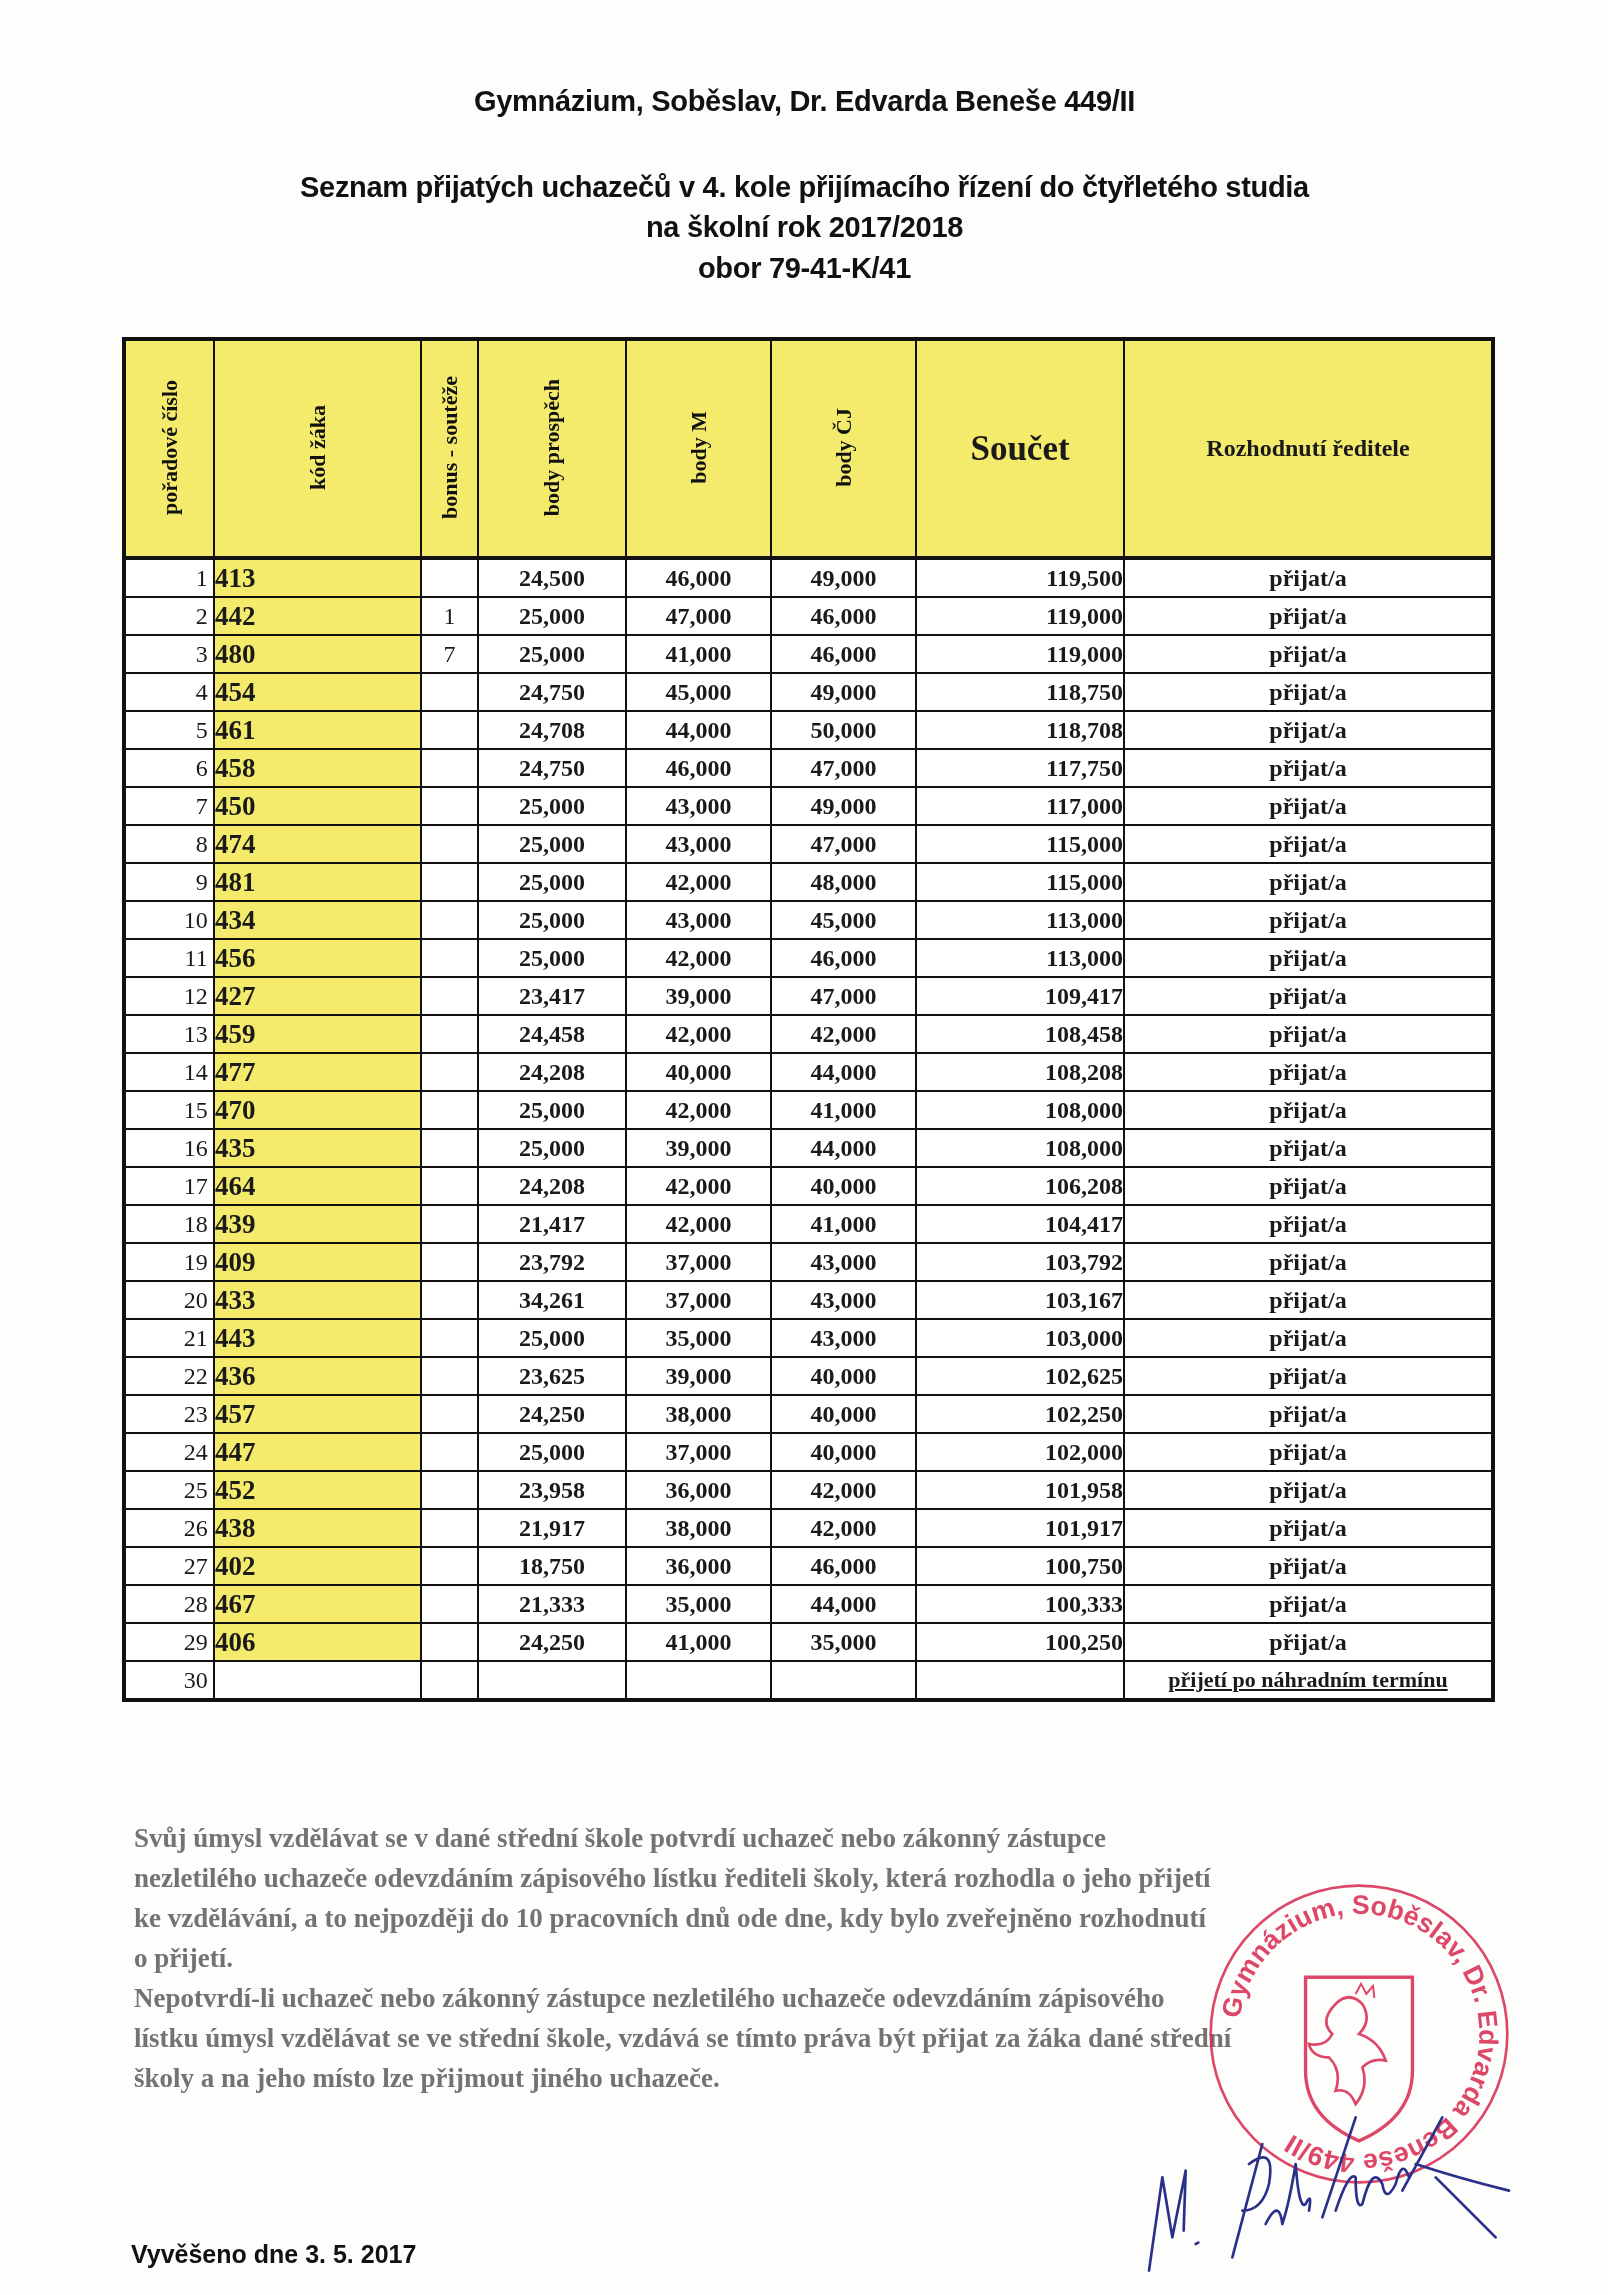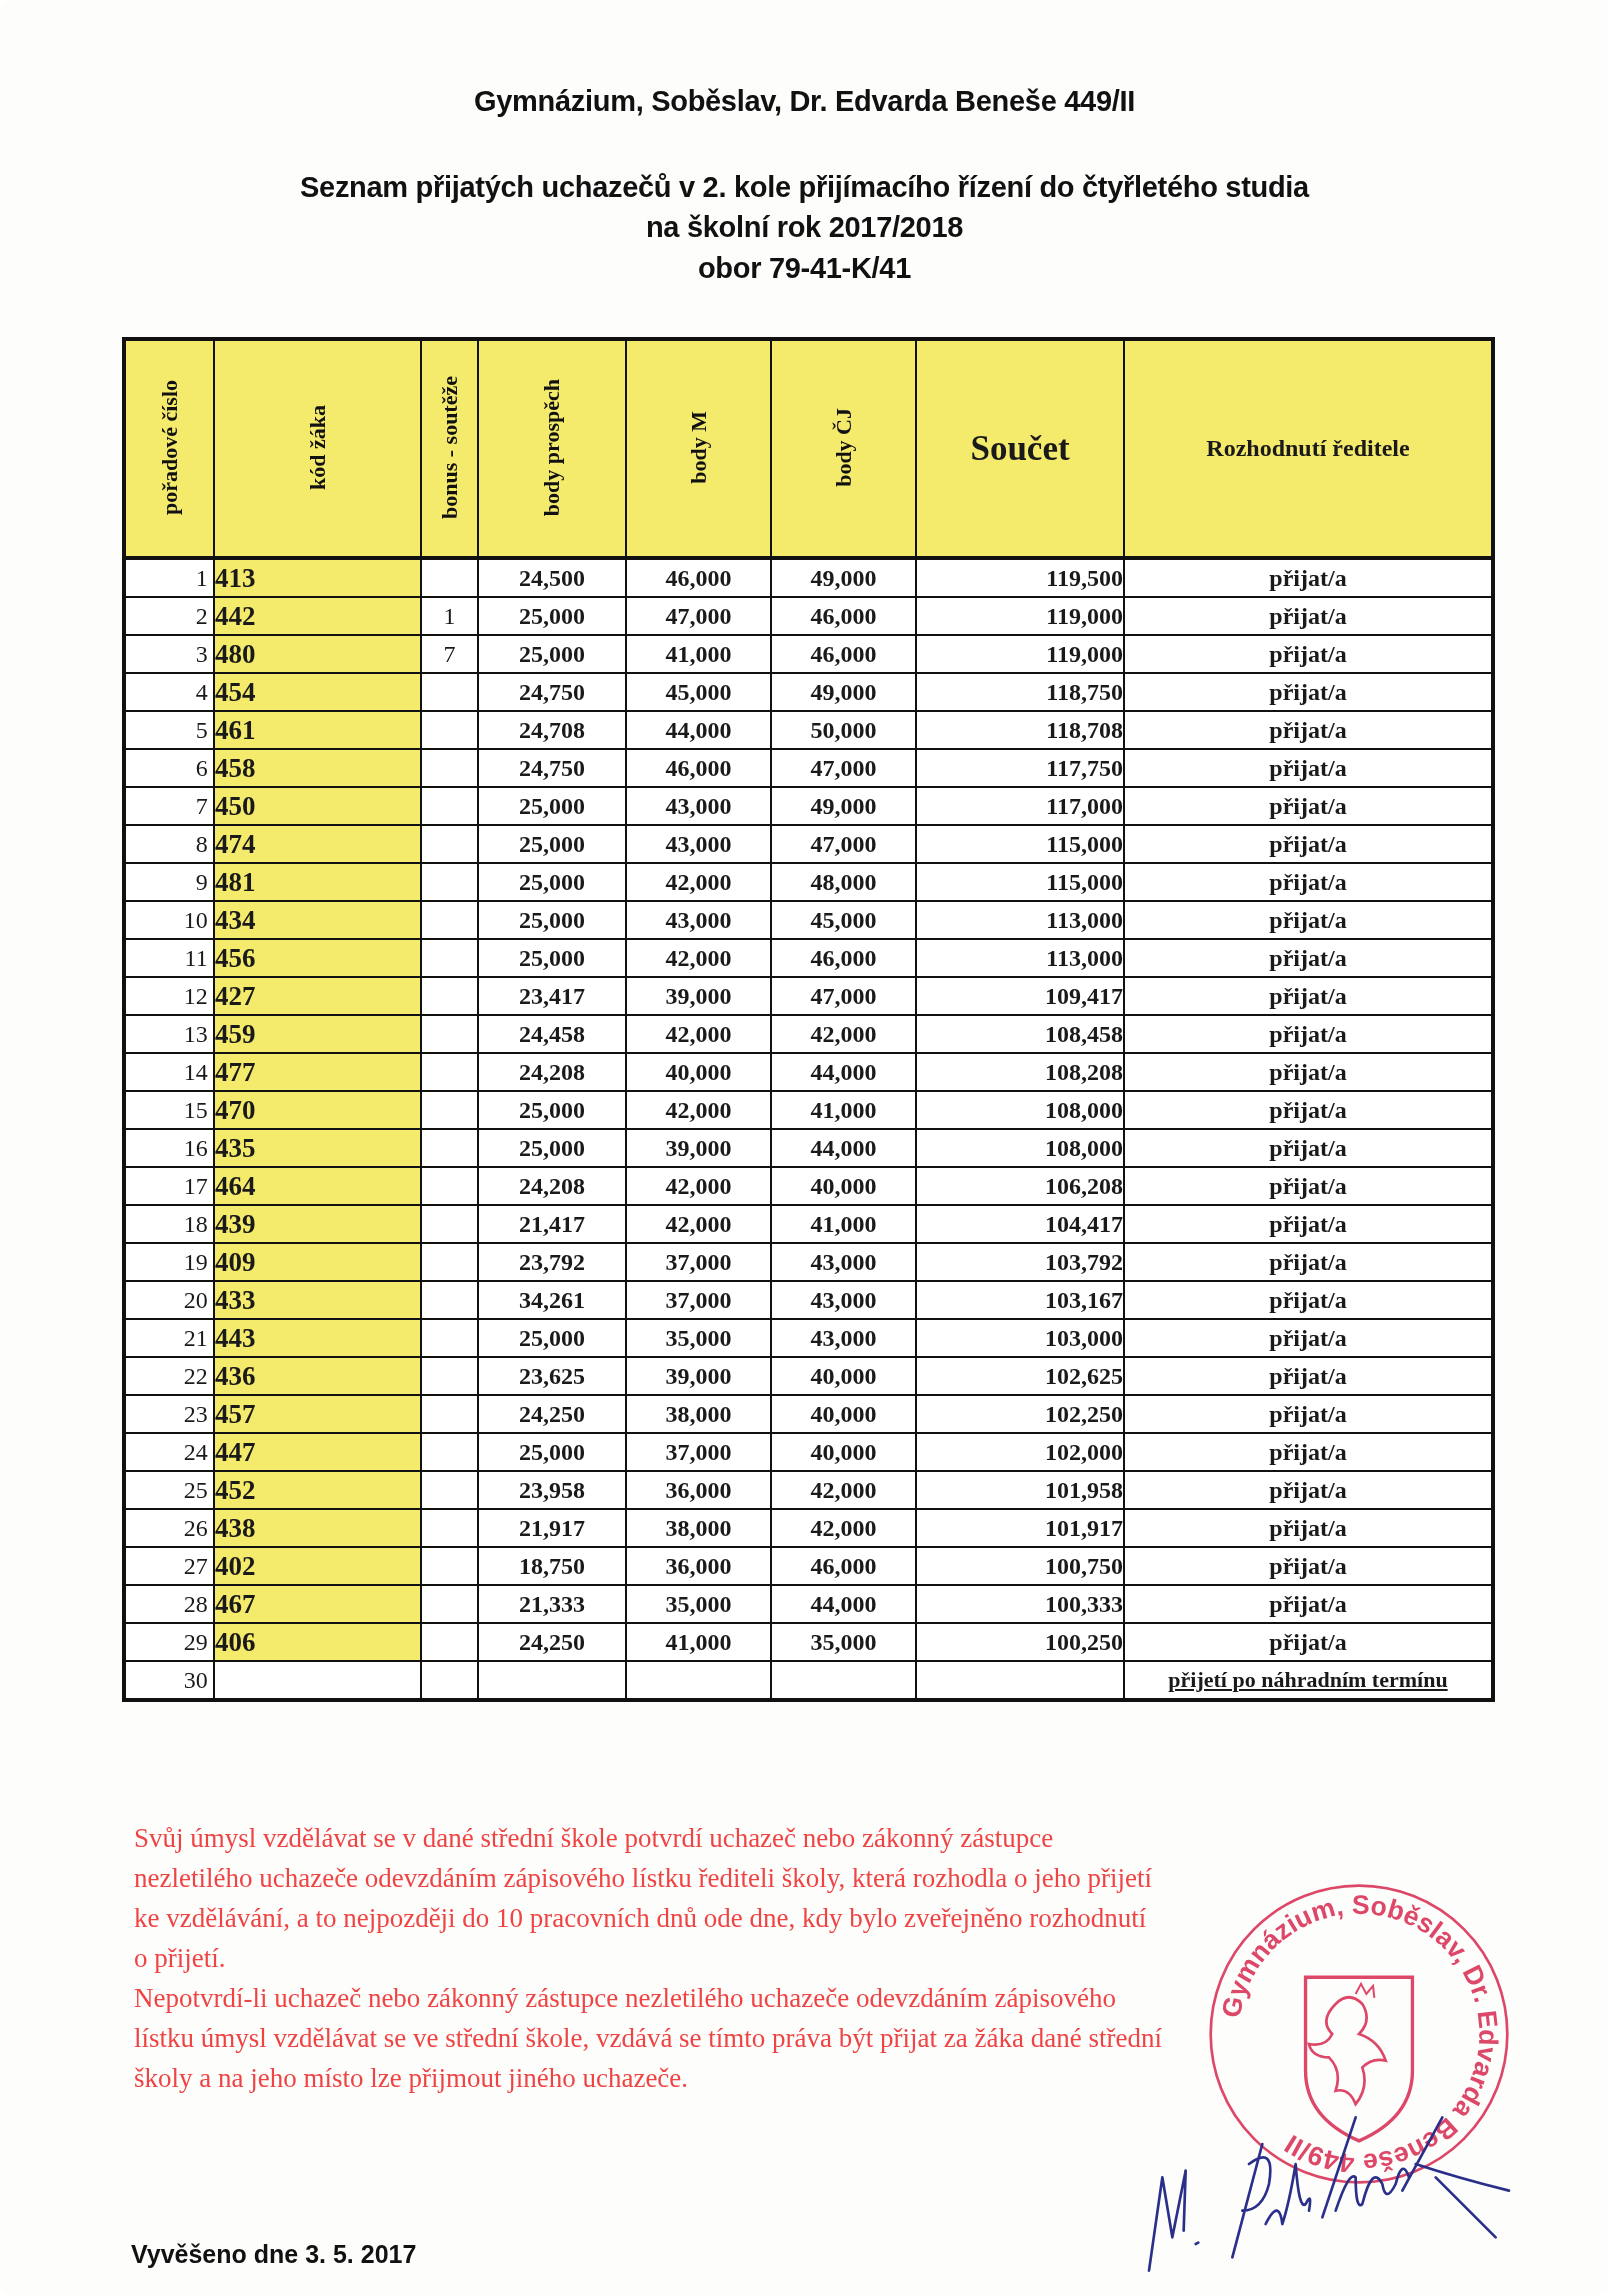--- a/index.html
+++ b/index.html
@@ -41,40 +41,40 @@
   .c-code { background: #f4ea6c !important; font-weight: bold; font-size: 27px !important; }
   .c-bon  { text-align: center; font-weight: normal; }
   .c-num  { text-align: center; font-weight: bold; }
   .c-sum  { text-align: right; font-weight: normal; font-weight: 600; }
   .c-dec  { text-align: center; font-weight: bold; }
   .c-dec.small { font-size: 22px; white-space: nowrap; text-decoration: underline; }
   tr.empty .c-code { background: #fff !important; }
 
   .para {
     position: absolute; left: 134px; top: 1818px; width: 1369px;
-    font-family: "Liberation Serif", serif; font-weight: normal; font-size: 27px;
-    line-height: 40px; color: #ef4444;
+    font-family: "Liberation Serif", serif; font-weight: bold; font-size: 27px;
+    line-height: 40px; color: #737373;
   }
   .para p { margin: 0; white-space: pre-line; }
 
   #posted {
     position: absolute; left: 131px; top: 2240px;
     font-family: "Liberation Sans", sans-serif; font-weight: bold; font-size: 25px; color: #111;
   }
 
   #stamp { position: absolute; left: 1202px; top: 1877px; width: 314px; height: 314px; opacity: 0.85; }
   #signature { position: absolute; left: 1122px; top: 2104px; width: 414px; height: 180px; }
 </style>
 </head>
 <body>
 
 <div class="page">
 
   <div class="hdr" id="school-title">Gymnázium, Soběslav, Dr. Edvarda Beneše 449/II</div>
-  <div class="hdr" id="list-title">Seznam přijatých uchazečů v 2. kole přijímacího řízení do čtyřletého studia</div>
+  <div class="hdr" id="list-title">Seznam přijatých uchazečů v 4. kole přijímacího řízení do čtyřletého studia</div>
   <div class="hdr" id="year-line">na školní rok 2017/2018</div>
   <div class="hdr" id="field-line">obor 79-41-K/41</div>
 
   <table class="tbl">
     <colgroup>
       <col style="width:90px">
         <col style="width:207px">
         <col style="width:57px">
       <col style="width:148px">
         <col style="width:145px">

